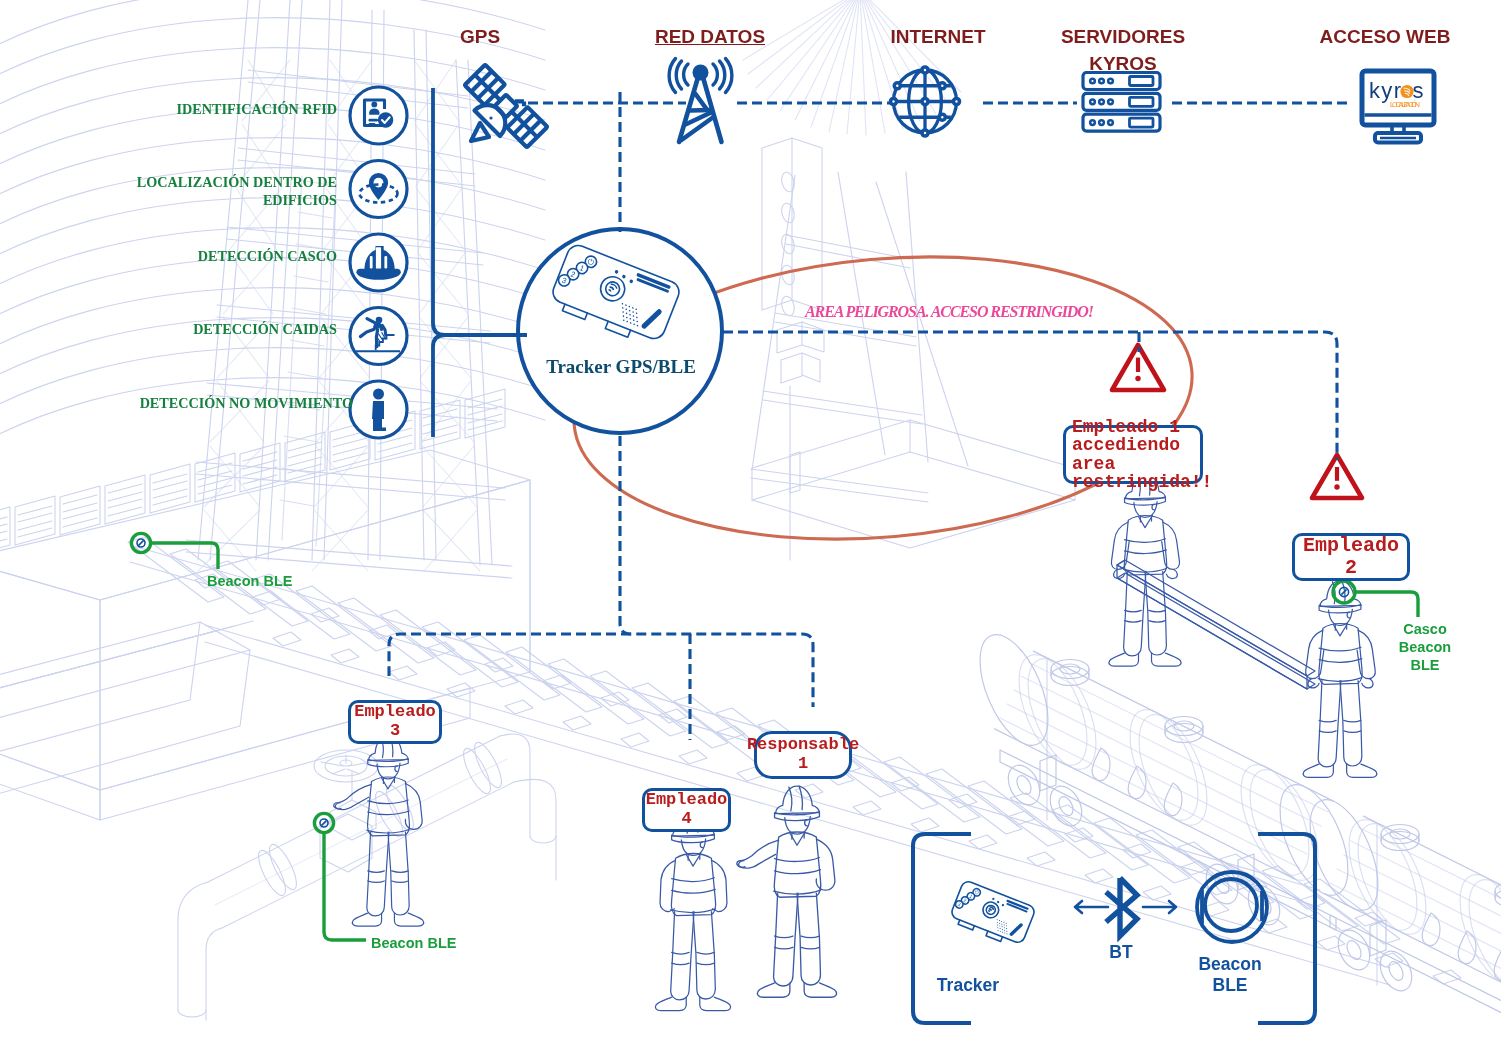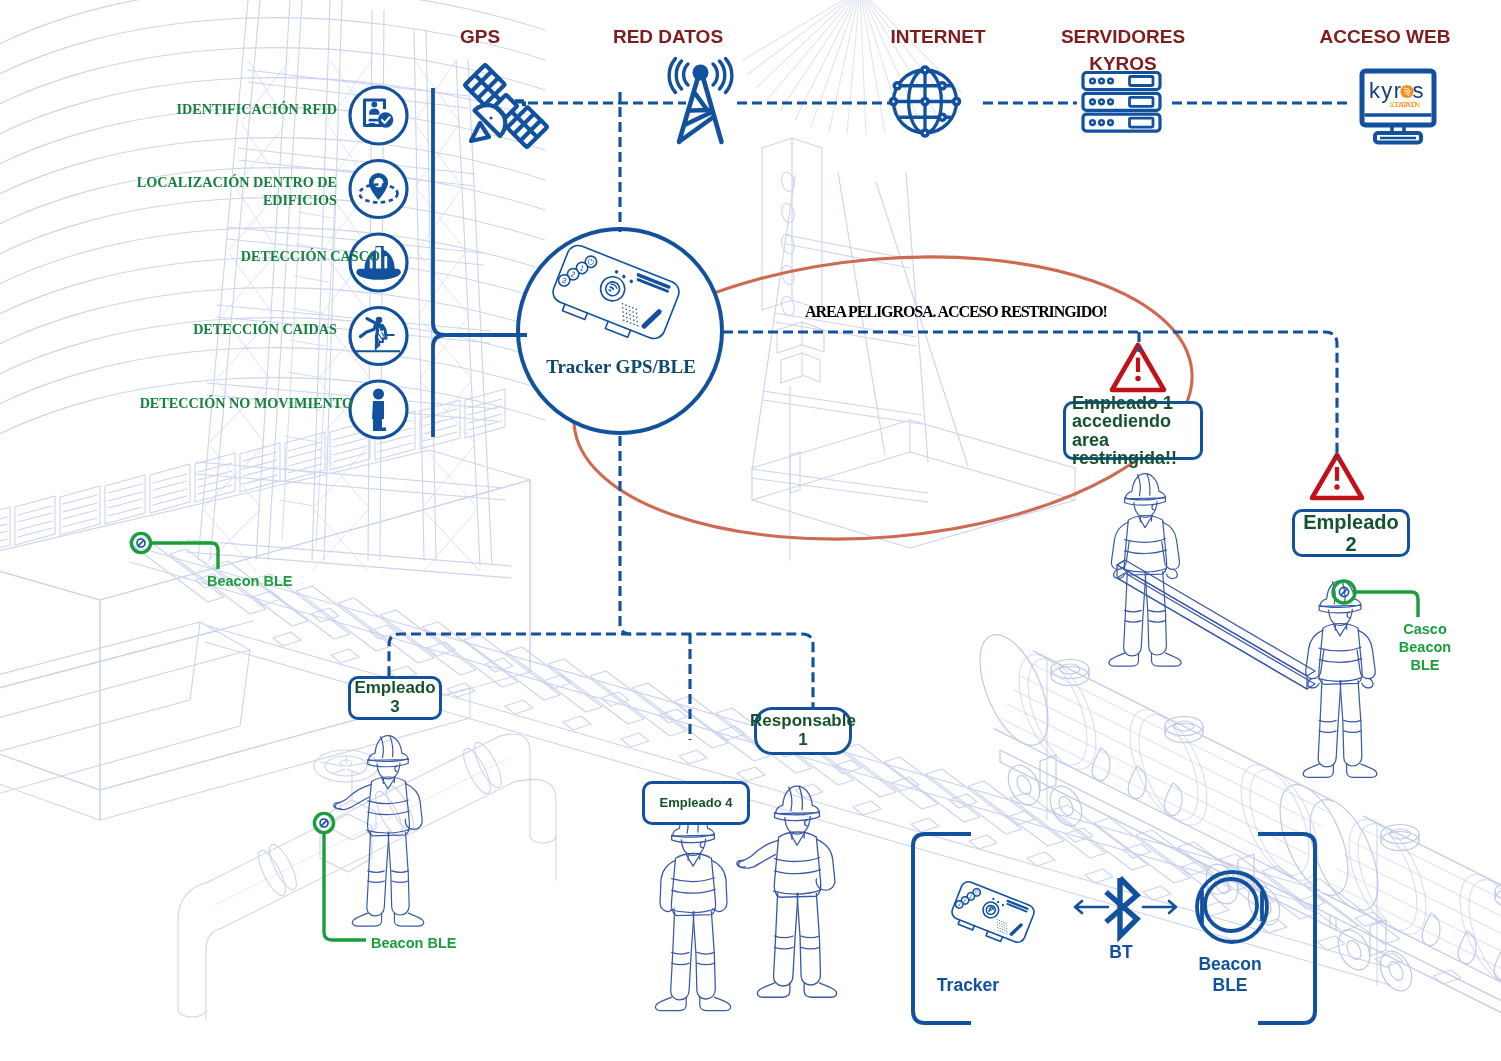--- a/index.html
+++ b/index.html
@@ -6,27 +6,27 @@
   html,body{margin:0;padding:0;background:#ffffff;}
   body{width:1501px;height:1061px;overflow:hidden;font-family:"Liberation Sans",sans-serif;}
   #stage{position:relative;width:1501px;height:1061px;background:#fff;overflow:hidden;}
   .layer{position:absolute;left:0;top:0;width:1501px;height:1061px;}
   svg{display:block;}
   .hdr{position:absolute;color:#7f1d1d;font-weight:bold;font-size:19px;text-align:center;
        line-height:1.42;white-space:pre-line;}
   .featlabel{position:absolute;color:#15803d;font-family:"Liberation Serif",serif;font-weight:bold;
        font-size:14.2px;text-align:right;line-height:1.30;white-space:pre-line;transform:translateY(-50%);}
   .cbox{position:absolute;box-sizing:border-box;border:3.4px solid #11519e;border-radius:10px;background:#fff;
-       color:#14532d;font-family:Liberation Sans, sans-serif;font-weight:bold;font-size:19px;text-align:center;
-       display:flex;align-items:center;justify-content:center;line-height:1.1;white-space:pre-line;}
+       color:#b91c1c;font-family:Liberation Mono, monospace;font-weight:bold;font-size:19px;text-align:center;
+       display:flex;align-items:center;justify-content:center;line-height:1.1;white-space:pre-line;margin-top:24px;}
   .greenlbl{position:absolute;color:#1a9e3c;font-weight:bold;font-size:14.5px;line-height:1.25;
        white-space:pre-line;}
   .bluelbl{position:absolute;color:#11519e;font-weight:bold;font-size:17.5px;line-height:1.2;
        text-align:center;white-space:pre-line;transform:translateX(-50%);}
-  .redtext{position:absolute;color:#000000;font-family:"Liberation Serif",serif;font-weight:bold;font-size:16px;letter-spacing:-1.08px;}
+  .redtext{position:absolute;color:#ec4899;font-family:"Liberation Serif",serif;font-weight:bold;font-size:16px;letter-spacing:-1.08px;font-style:italic;}
   .trackerlbl{position:absolute;color:#0c4a6e;font-family:"Liberation Serif",serif;font-weight:bold;
        font-size:19px;transform:translateX(-50%);white-space:nowrap;}
 </style>
 </head>
 <body>
 
 <div id="stage">
   <svg class="layer" viewBox="0 0 1501 1061">
 <g fill="none" stroke="#ccd3ee" stroke-width="1.1" stroke-linejoin="round" stroke-linecap="round">
   <g>
@@ -917,39 +917,39 @@
     <circle cx="20.4" cy="27.2" r="0.9"></circle>
     <circle cx="24.7" cy="27.2" r="0.9"></circle>
     <circle cx="29.0" cy="27.2" r="0.9"></circle>
     <circle cx="33.3" cy="27.2" r="0.9"></circle>
     <circle cx="37.6" cy="27.2" r="0.9"></circle>
   </g>
 </g>
   </svg>
   <div class="layer">
   <div class="hdr" style="left:480px;top:24px;width:250px;margin-left:-125px;">GPS</div>
-  <div class="hdr" style="left:668px;top:24px;width:250px;margin-left:-125px;">RED DATOS</div>
+  <div class="hdr" style="left:710px;top:24px;width:250px;margin-left:-125px;text-decoration:underline;">RED DATOS</div>
   <div class="hdr" style="left:1123px;top:24px;width:250px;margin-left:-125px;">SERVIDORES
 KYROS</div>
   <div class="hdr" style="left:938px;top:24px;width:250px;margin-left:-125px;">INTERNET</div>
   <div class="hdr" style="left:1385px;top:24px;width:250px;margin-left:-125px;">ACCESO WEB</div>
   <div class="featlabel" style="left:0px;width:337px;top:108.5px;">IDENTIFICACIÓN RFID</div>
   <div class="featlabel" style="left:0px;width:337px;top:190.5px;">LOCALIZACIÓN DENTRO DE
 EDIFICIOS</div>
-  <div class="featlabel" style="left:0px;width:337px;top:255.5px;padding-left:43px;">DETECCIÓN CASCO</div>
+  <div class="featlabel" style="left:0px;width:337px;top:255.5px;">DETECCIÓN CASCO</div>
   <div class="featlabel" style="left:0px;width:337px;top:329.0px;">DETECCIÓN CAIDAS</div>
   <div class="featlabel" style="left:0px;width:337px;top:402.5px;padding-left:16px;">DETECCIÓN NO MOVIMIENTO</div>
   <div class="trackerlbl" style="left:621px;top:356px;">Tracker GPS/BLE</div>
   <div class="redtext" style="left:805px;top:303px;">AREA PELIGROSA. ACCESO RESTRINGIDO!</div>
   <div class="cbox" style="left:1063px;top:401px;width:140px;height:59px;font-size:18px;text-align:left;justify-content:flex-start;padding-left:6px;line-height:1.02;">Empleado 1
 accediendo area
 restringida!!</div>
   <div class="cbox" style="left:1292px;top:509px;width:118px;height:48px;font-size:20px;">Empleado 2</div>
   <div class="cbox" style="left:348px;top:676px;width:94px;height:44px;font-size:17px;text-align:center;">Empleado 3</div>
-  <div class="cbox" style="left:642px;top:781px;width:108px;height:44px;font-size:13px;">Empleado 4</div>
+  <div class="cbox" style="left:642px;top:764px;width:89px;height:44px;font-size:17px;">Empleado 4</div>
   <div class="cbox" style="left:754px;top:707px;width:98px;height:48px;font-size:17px;border-radius:18px;">Responsable
 1</div>
   <div class="greenlbl" style="left:207px;top:572px;">Beacon BLE</div>
   <div class="greenlbl" style="left:371px;top:934px;">Beacon BLE</div>
   <div class="greenlbl" style="left:1389px;top:620px;text-align:center;width:72px;">Casco
 Beacon
 BLE</div>
   <div class="bluelbl" style="left:968px;top:975px;">Tracker</div>
   <div class="bluelbl" style="left:1121px;top:942px;">BT</div>
   <div class="bluelbl" style="left:1230px;top:954px;">Beacon

